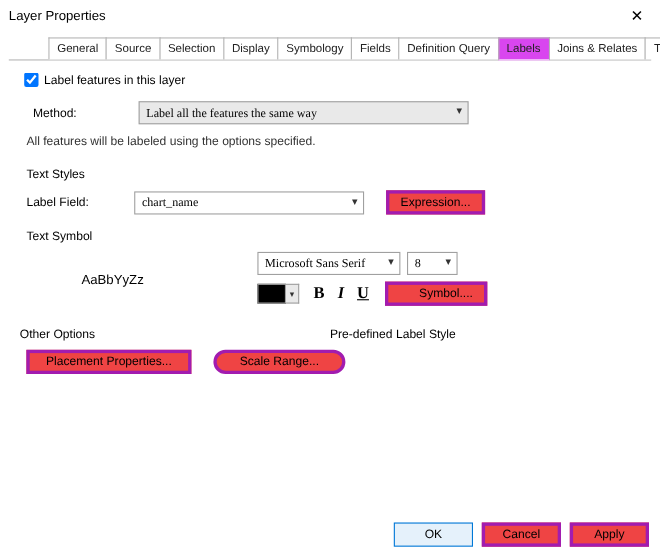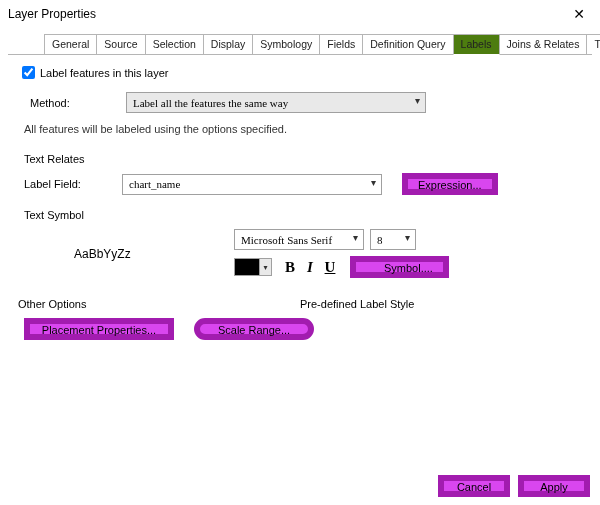--- a/index.html
+++ b/index.html
@@ -41,21 +41,21 @@
     border: 1px solid #b5b5b5;
     border-bottom: none;
     background: #fff;
     margin-right: -1px;
     white-space: nowrap;
     font-size: 10.5px;
     color: #222;
     position: relative;
   }
   .tab.active {
-    background: #4d7c0f;
+    background: #d946ef;
     border-bottom: 1px solid #fff;
     margin-bottom: -1px;
     z-index: 2;
   }
   .pane {
     border: none;
     margin: 0 8px;
     padding: 8px 6px;
   }
   .row { display: flex; align-items: center; margin-bottom: 10px; }
@@ -79,22 +79,22 @@
     position: absolute;
     right: 6px; top: 3px;
     font-size: 10px;
     color: #333;
     pointer-events: none;
   }
   .select-white { background: #fff; }
   .desc { color: #333; margin: 6px 0 14px 10px; }
   .section-title { margin: 4px 0 8px 10px; }
   .btn {
-    border: 6px solid #a21caf;
-    background: #d946ef;
+    border: 3px solid #a21caf;
+    background: #ef4444;
     font-family: inherit;
     font-size: 11px;
     height: 22px;
     padding: 0 10px;
     min-width: 80px;
     cursor: default;
   }
   .bold-btn, .italic-btn, .underline-btn {
     border: none;
     background: #fff;
@@ -169,25 +169,25 @@
   <div class="row" style="margin-left:4px;">
     <span class="lbl" style="width:100px;padding-left:12px;">Method:</span>
     <span class="select-wrap">
       <button class="select" style="width:300px; text-align:left;">Label all the features the same way</button>
     </span>
   </div>
 
   <div class="desc">All features will be labeled using the options specified.</div>
 
   <fieldset>
-    <div class="section-title">Text Relates</div>
+    <div class="section-title">Text Styles</div>
     <div class="row" style="margin-left:10px;">
       <span class="lbl" style="width:90px;">Label Field:</span>
       <span class="select-wrap">
-        <button class="select select-white" style="width:260px; text-align:left;">chart_name</button>
+        <button class="select select-white" style="width:209px; text-align:left;">chart_name</button>
       </span>
       <span style="width:20px;"></span>
       <button class="btn" style="min-width:90px;">Expression...</button>
     </div>
   </fieldset>
 
   <fieldset>
     <div class="section-title">Text Symbol</div>
 
     <div class="row" style="margin-left:10px; align-items:flex-start;">
@@ -230,15 +230,16 @@
   <div class="row" style="margin-left:10px;">
     <button class="btn" style="min-width:150px;">Placement Properties...</button>
     <span style="width:20px;"></span>
     <button class="btn" style="min-width:120px;border-radius:11px;">Scale Range...</button>
     <span style="flex:1; min-width:40px;"></span>
   </div>
 
 </div>
 
 <div class="bottom-bar">
+  <button class="btn ok-btn">OK</button>
   <button class="btn">Cancel</button>
   <button class="btn">Apply</button>
 </div>
 
 </body></html>

